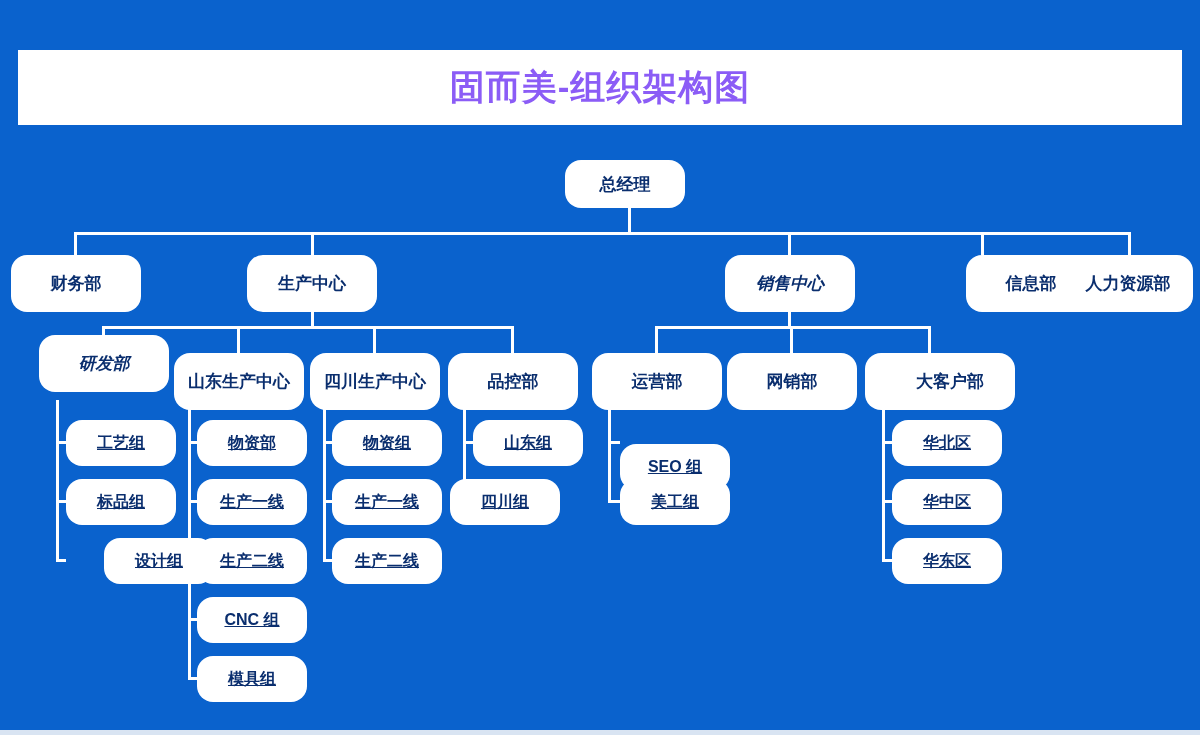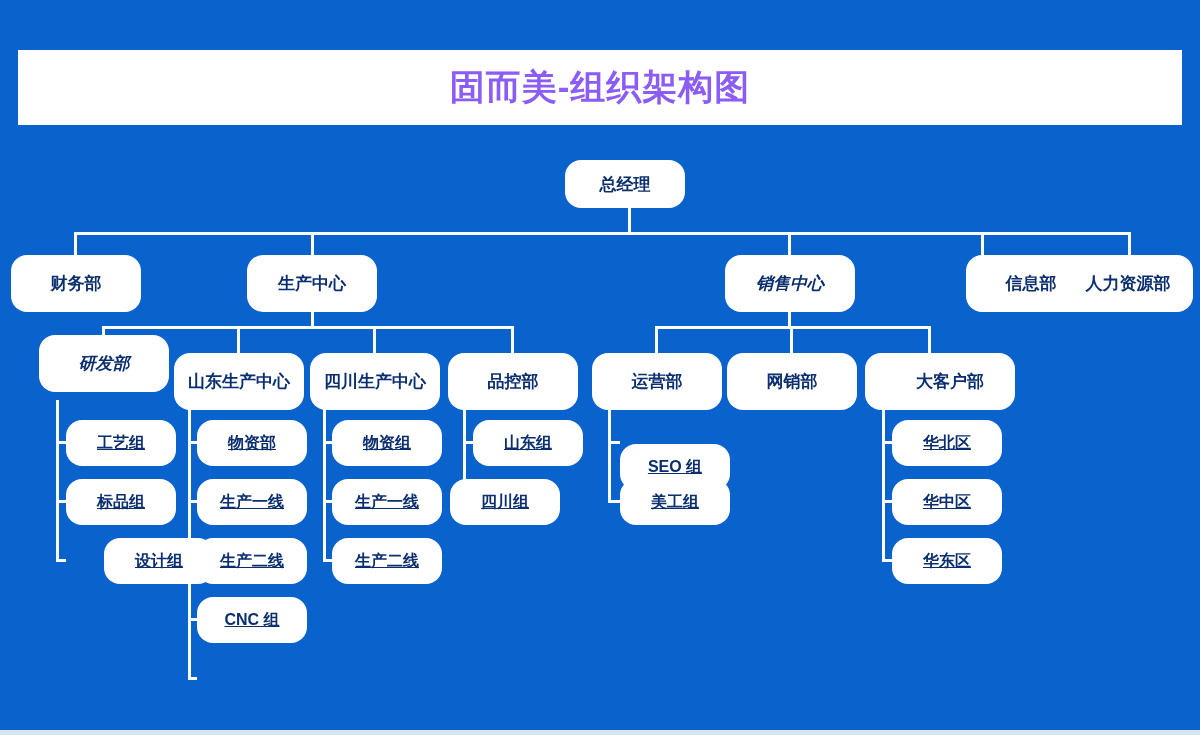--- a/index.html
+++ b/index.html
@@ -131,20 +131,21 @@
   <div class="node n-main" style="left:865px;top:353px;padding-left:20px;">大客户部</div>
 
   <div class="node n-sub" style="left:66px;top:420px;">工艺组</div>
   <div class="node n-sub" style="left:66px;top:479px;">标品组</div>
   <div class="node n-sub" style="left:72px;top:538px;margin-left:32px;">设计组</div>
 
   <div class="node n-sub" style="left:197px;top:420px;">物资部</div>
   <div class="node n-sub" style="left:197px;top:479px;">生产一线</div>
   <div class="node n-sub" style="left:197px;top:538px;">生产二线</div>
   <div class="node n-sub" style="left:197px;top:597px;">CNC 组</div>
+  <div class="node n-sub" style="left:197px;top:656px;">模具组</div>
 
   <div class="node n-sub" style="left:332px;top:420px;">物资组</div>
   <div class="node n-sub" style="left:332px;top:479px;">生产一线</div>
   <div class="node n-sub" style="left:332px;top:538px;">生产二线</div>
 
   <div class="node n-sub" style="left:473px;top:420px;">山东组</div>
   <div class="node n-sub" style="left:450px;top:479px;">四川组</div>
 
   <div class="node n-sub" style="left:620px;top:444px;">SEO 组</div>
   <div class="node n-sub" style="left:620px;top:479px;">美工组</div>

